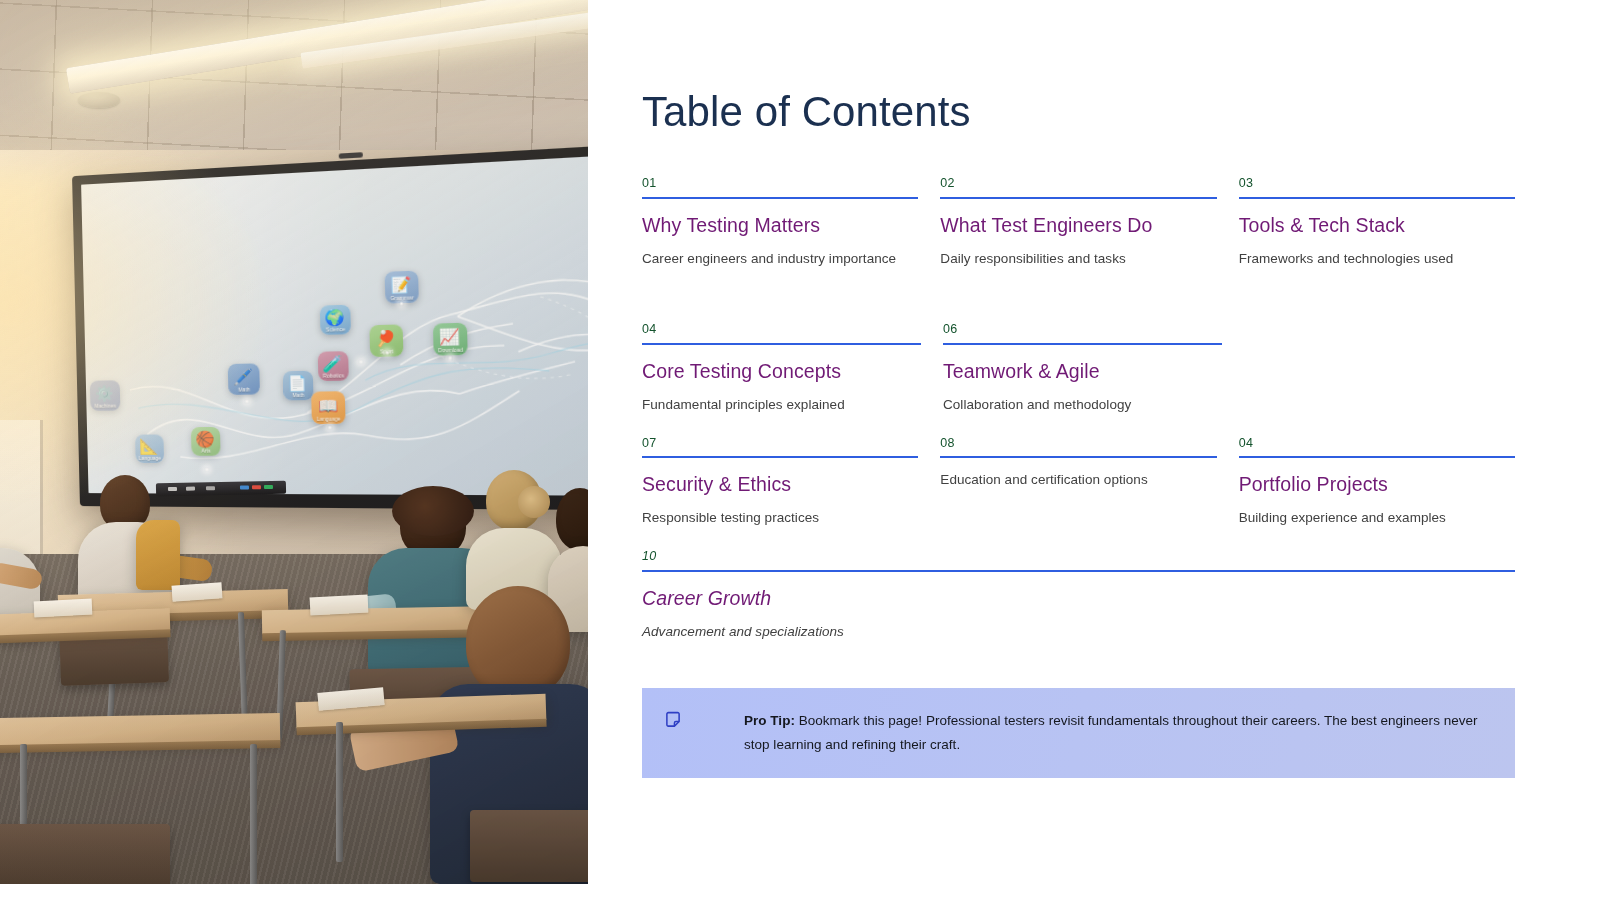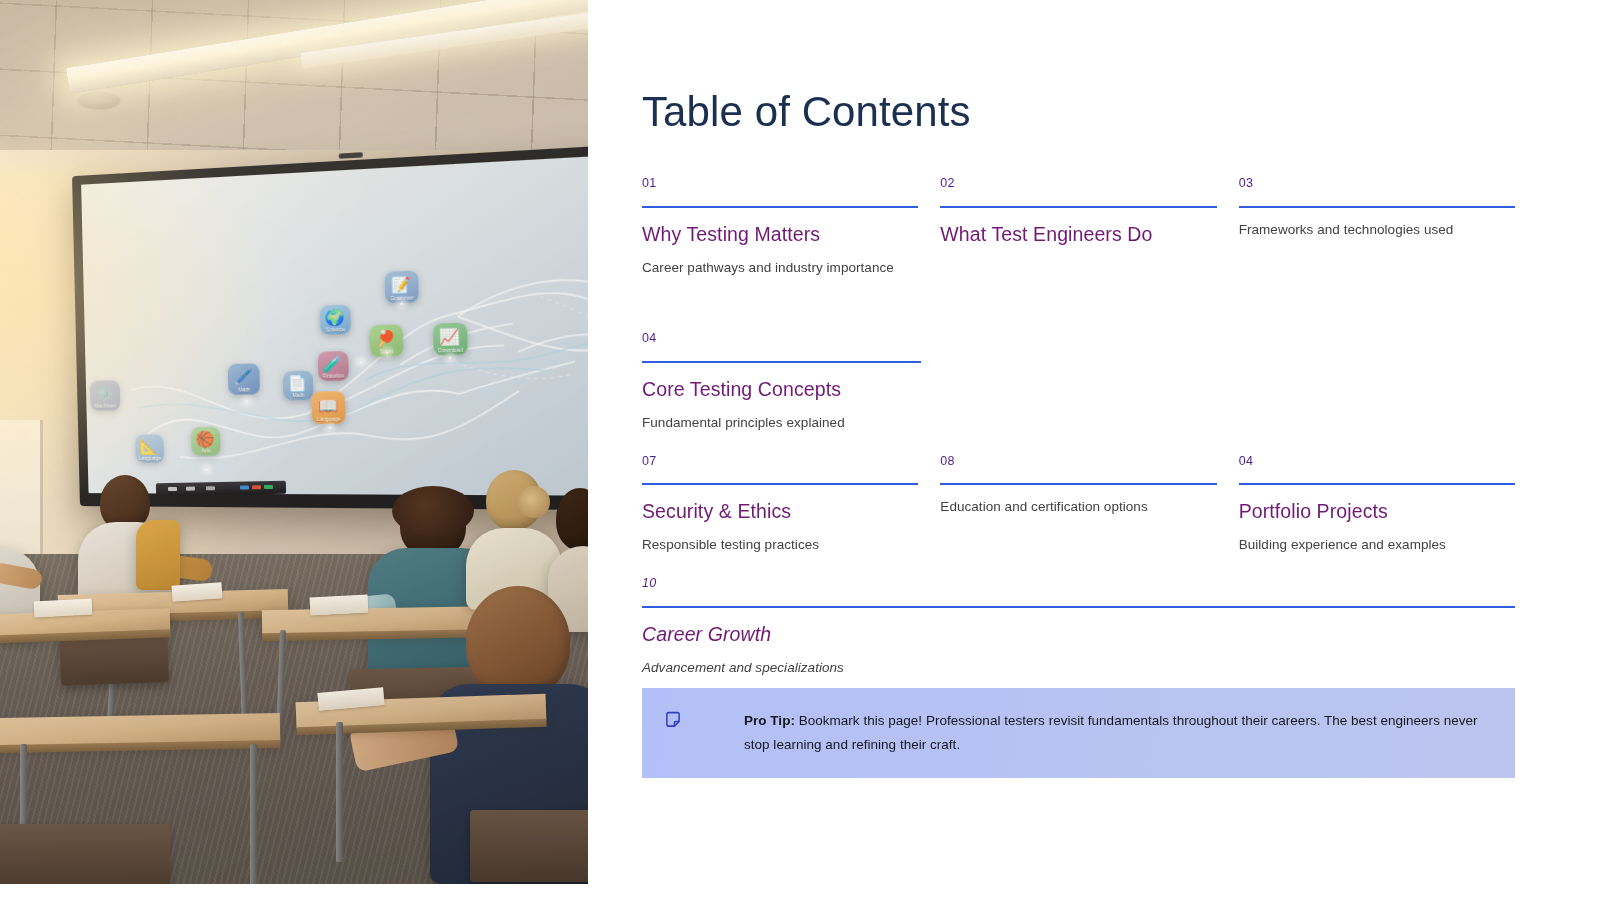--- a/index.html
+++ b/index.html
@@ -295,24 +295,24 @@
     gap: 22px;
     margin-bottom: 24px;
   }
   .toc-item {
     width: 279px;
     box-sizing: border-box;
   }
   .toc-item.full { width: 873px; font-style: italic; }
   .toc-num {
     font-size: 12.5px;
-    color: #4c1d95;
+    color: #14532d;
     letter-spacing: .3px;
     line-height: 1.1;
-    padding-bottom: 15px;
+    padding-bottom: 6px;
   }
   .toc-rule {
     height: 2px;
     background: #2f5ee0;
     width: 100%;
   }
   .toc-heading {
     font-size: 19.5px;
     color: #701a75;
     font-weight: 400;
@@ -547,40 +547,48 @@
 
     <div class="page-title">Table of Contents</div>
 
     <div class="toc-grid">
 
       <div class="toc-row row-gap-1">
         <div class="toc-item">
           <div class="toc-num">01</div>
           <div class="toc-rule"></div>
           <div class="toc-heading">Why Testing Matters</div>
-          <div class="toc-desc">Career pathways and industry importance</div>
+          <div class="toc-desc">Career engineers and industry importance</div>
         </div>
         <div class="toc-item">
           <div class="toc-num">02</div>
           <div class="toc-rule"></div>
           <div class="toc-heading">What Test Engineers Do</div>
+          <div class="toc-desc">Daily responsibilities and tasks</div>
         </div>
         <div class="toc-item">
           <div class="toc-num">03</div>
           <div class="toc-rule"></div>
+          <div class="toc-heading">Tools &amp; Tech Stack</div>
           <div class="toc-desc">Frameworks and technologies used</div>
         </div>
       </div>
 
       <div class="toc-row row-gap-2">
         <div class="toc-item">
           <div class="toc-num">04</div>
           <div class="toc-rule"></div>
           <div class="toc-heading">Core Testing Concepts</div>
           <div class="toc-desc">Fundamental principles explained</div>
+        </div>
+        <div class="toc-item">
+          <div class="toc-num">06</div>
+          <div class="toc-rule"></div>
+          <div class="toc-heading">Teamwork &amp; Agile</div>
+          <div class="toc-desc">Collaboration and methodology</div>
         </div>
       </div>
 
       <div class="toc-row row-gap-3">
         <div class="toc-item">
           <div class="toc-num">07</div>
           <div class="toc-rule"></div>
           <div class="toc-heading">Security &amp; Ethics</div>
           <div class="toc-desc">Responsible testing practices</div>
         </div>

